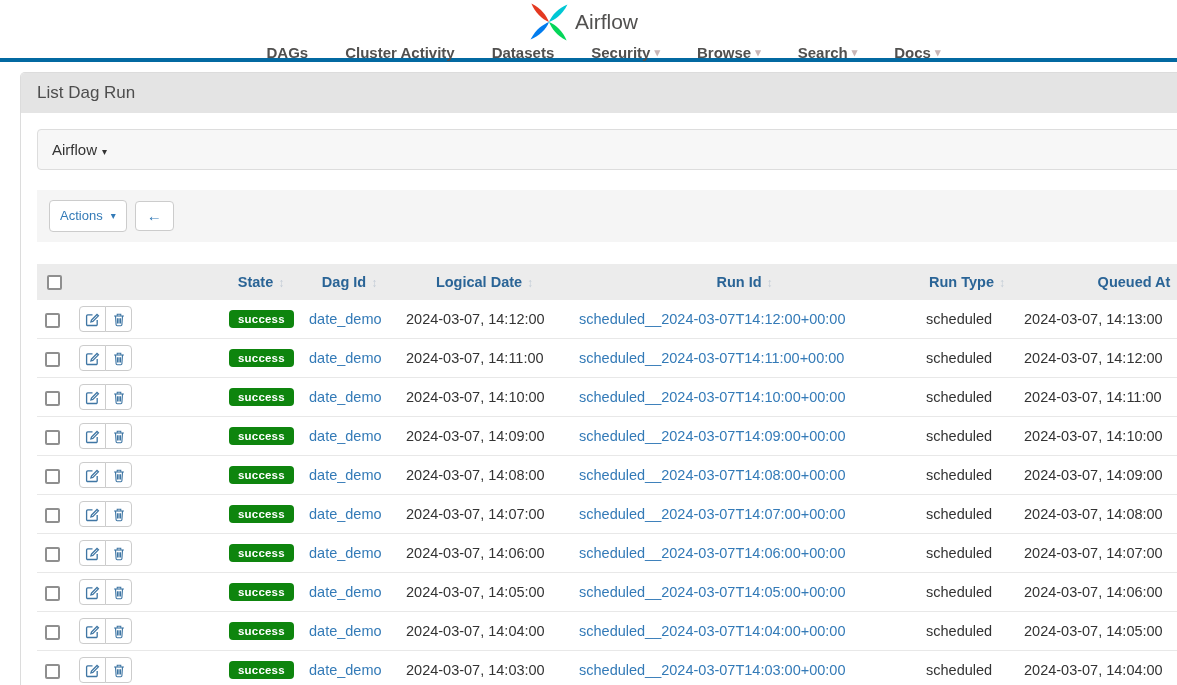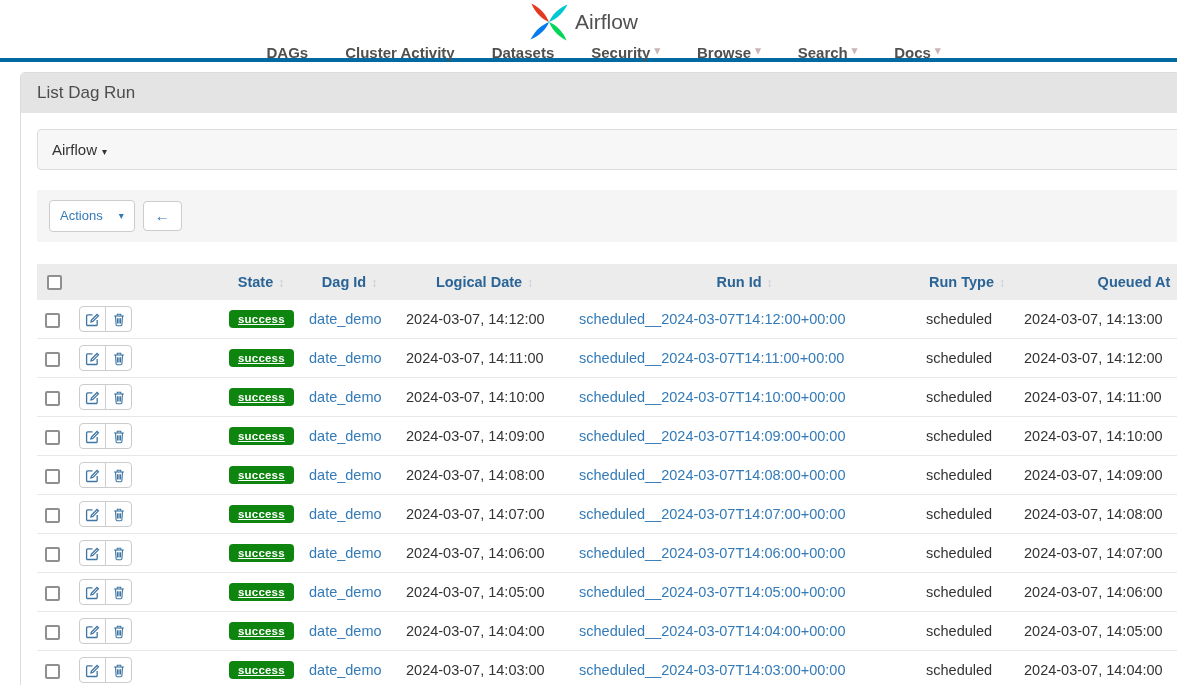--- a/index.html
+++ b/index.html
@@ -15,39 +15,39 @@
   }
 
   
   nav{height:62px;display:flex;align-items:center;padding-left:30px;
       background:#fff;border-bottom:4px solid #0369a1;flex-direction:column;}
   .brand{display:flex;align-items:center;margin-right:42px;cursor:pointer;}
   .brand svg{width:44px;height:44px;margin-right:4px;}
   .brand-text{font-size:21px;color:#51504f;}
   .nav-menu{display:flex;align-items:center;gap:37px;}
   .nav-item{font-weight:bold;font-size:15px;color:#51504f;cursor:pointer;
-            display:flex;}
+            display:flex;align-items:center;}
   .nav-caret{color:#c9b6b6;font-size:11px;margin-left:4px;}
 
   
   .panel{margin:10px 0 0 20px;width:1260px;background:#fff;
          border:1px solid #dcdcdc;border-bottom:none;border-radius:5px 5px 0 0;}
   .panel-heading{background:#e4e4e4;color:#4d4d4d;font-size:17px;
                  padding:10px 16px;border-radius:4px 4px 0 0;}
   .panel-body{padding:16px;}
 
   .search-box{border:1px solid #ddd;background:#f7f7f7;border-radius:4px;
               padding:11px 14px;font-size:15px;color:#333;cursor:pointer;}
   .caret-sm{font-size:10px;margin-left:5px;}
 
   .actions-band{background:#f5f5f5;margin-top:20px;padding:10px 12px;
                 display:flex;gap:8px;align-items:center;}
   .btn{border:1px solid #ccc;background:#fff;border-radius:4px;color:var(--link);
        font-size:13px;padding:7px 10px;cursor:pointer;font-family:inherit;
-       display:inline-flex;align-items:center;gap:11px;line-height:1.2;}
+       display:inline-flex;align-items:center;gap:3px;line-height:1.2;}
   .btn-back{font-size:15px;padding:5px 11px;}
 
   
   table{border-collapse:collapse;width:100%;margin-top:22px;font-size:14.5px;
         table-layout:fixed;}
   thead th{background:#ececec;color:var(--header-blue);font-weight:bold;
            text-align:center;padding:10px 8px;font-size:14.5px;white-space:nowrap;}
   .sort-icon{color:#c3ccd6;margin-left:5px;font-weight:normal;font-size:12px;cursor:pointer;}
   tbody td{border-bottom:1px solid #e8e8e8;padding:6px 8px;height:27px;
            color:#333;white-space:nowrap;overflow:hidden;vertical-align:middle;}
@@ -56,21 +56,21 @@
             border-radius:2px;background:#fff;cursor:pointer;vertical-align:middle;}
 
   .btn-group{display:inline-flex;vertical-align:middle;}
   .icon-btn{width:27px;height:26px;border:1px solid #ccc;background:#fff;
             display:inline-flex;align-items:center;justify-content:center;
             padding:0;cursor:pointer;}
   .icon-btn:first-child{border-radius:4px 0 0 4px;}
   .icon-btn:last-child{border-radius:0 4px 4px 0;margin-left:-1px;}
 
   .badge{display:inline-block;background:var(--success);color:#fff;font-weight:bold;
-         font-size:11.5px;padding:3px 9px;border-radius:4px;letter-spacing:.2px;text-decoration:underline;}
+         font-size:11.5px;padding:3px 9px;border-radius:4px;letter-spacing:.2px;}
   .link{color:var(--link);text-decoration:none;cursor:pointer;text-align:right;}
 </style>
 </head>
 <body>
 
 <nav>
   <div class="brand">
     <svg viewBox="0 0 100 100">
       <path fill="#e43921" d="M50 50 C44 36 34 20 10 8 C18 28 34 44 50 50 Z"></path>
       <path fill="#00c7d4" transform="rotate(90 50 50)" d="M50 50 C44 36 34 20 10 8 C18 28 34 44 50 50 Z"></path>

